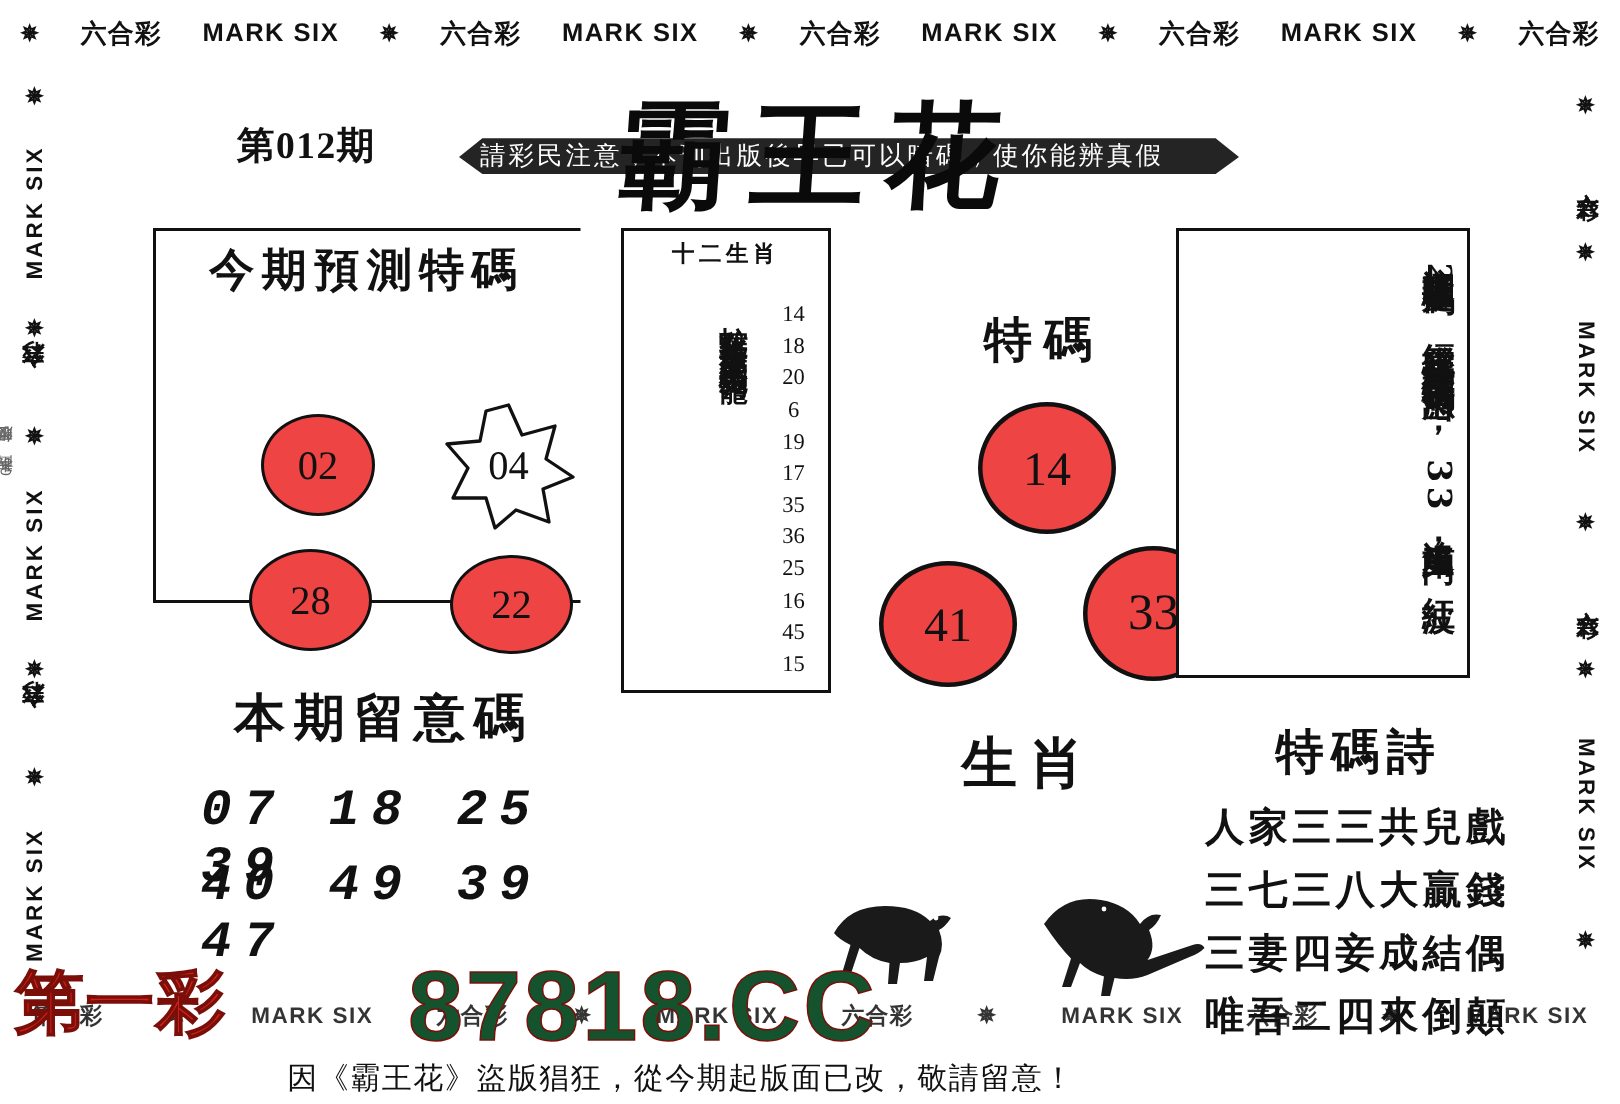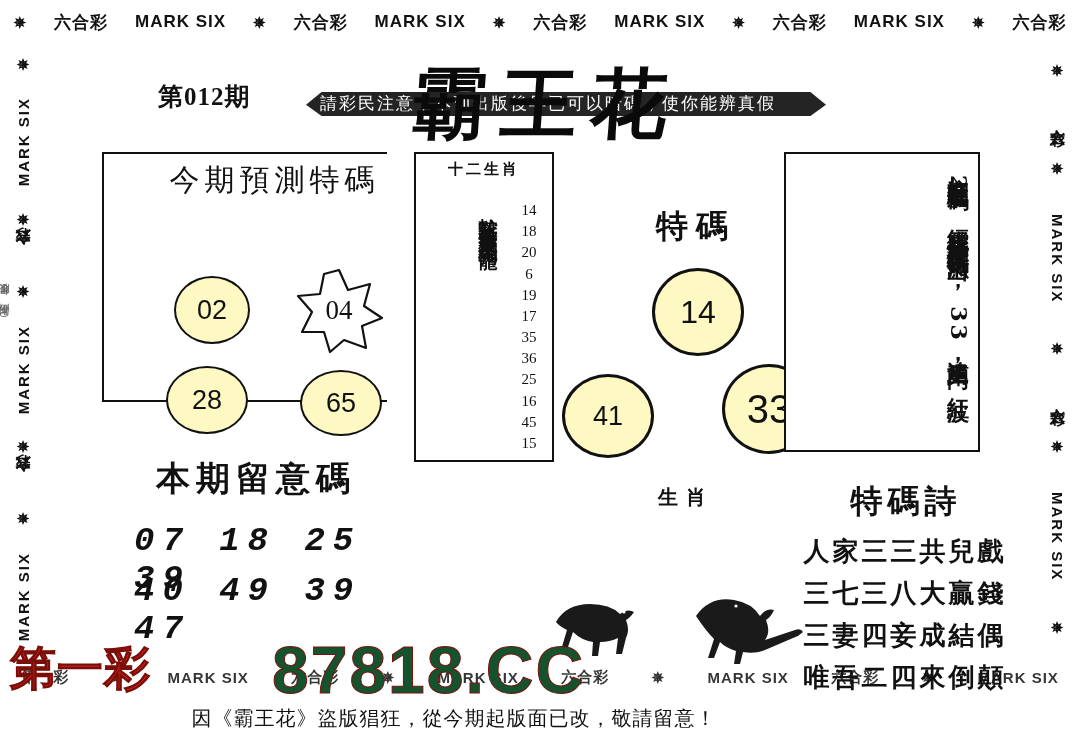--- a/index.html
+++ b/index.html
@@ -96,33 +96,32 @@
     border:2px solid #111;
     background:#fff;
     box-sizing:border-box;
   }
   .panel-pred{left:56px;top:108px;width:285px;height:250px;border-width:2px 0 2px 2px;}
   .panel-zodiac{left:368px;top:108px;width:140px;height:310px;}
   .panel-right{left:738px;top:108px;width:196px;height:300px;}
 
   .pred-title{
     position:absolute;left:56px;top:116px;width:285px;
-    text-align:center;font-size:30px;font-weight:normal;letter-spacing:5px;
-    font-family:"DejaVu Serif", serif;
-    padding-left:30px;
+    text-align:center;font-size:30px;font-weight:bold;letter-spacing:5px;
+    font-family:"DejaVu Serif", serif;
   }
 
   .ball{
     position:absolute;
     border:2.5px solid #111;
     border-radius:50%;
     display:flex;align-items:center;justify-content:center;
     font-size:27px;
-    font-family:Liberation Sans, sans-serif;
-    background:#fef9c3;
+    font-family:Liberation Serif, serif;
+    background:#ef4444;
   }
   .b-02{left:128px;top:232px;width:72px;height:64px;}
   .b-28{left:120px;top:322px;width:78px;height:64px;}
   .b-39{left:254px;top:326px;width:78px;height:62px;}
 
   .star{
     position:absolute;left:248px;top:222px;width:90px;height:88px;
   }
   .star svg{display:block;}
   .star span{
@@ -173,26 +172,26 @@
   }
 
   
   .sp-title{
     position:absolute;left:560px;top:118px;width:180px;
     text-align:center;font-size:32px;font-weight:bold;letter-spacing:8px;
     font-family:"DejaVu Serif", serif;
     margin-top:43px;
   }
   .ball-14{left:606px;top:224px;width:86px;height:82px;font-size:32px;border-width:3px;}
-  .ball-41{left:516px;top:330px;width:86px;height:78px;font-size:27px;border-width:3px;}
-  .ball-33{left:676px;top:320px;width:88px;height:84px;font-size:40px;border-width:3px;}
+  .ball-41{left:540px;top:330px;width:86px;height:78px;font-size:32px;border-width:3px;}
+  .ball-33{left:676px;top:320px;width:88px;height:84px;font-size:34px;border-width:3px;}
 
   .sx-title{
     position:absolute;left:560px;top:440px;width:160px;text-align:center;
-    font-size:20px;font-weight:bold;letter-spacing:8px;
+    font-size:37px;font-weight:bold;letter-spacing:8px;
     font-family:"DejaVu Serif", serif;
   }
 
   
   .rp-text{
     position:absolute;left:746px;top:116px;height:282px;width:182px;
     writing-mode:vertical-rl;
     font-size:22px;font-weight:bold;
     letter-spacing:3px;line-height:30px;
     font-family:"DejaVu Serif", serif;
@@ -322,21 +321,21 @@
     <div class="pred-title">今期預測特碼</div>
 
     <div class="ball b-02">02</div>
     <div class="star">
       <svg width="90" height="88" viewBox="0 0 90 88" aria-hidden="true">
         <polygon points="45,4 54,24 76,18 70,40 88,52 68,60 72,82 50,74 36,86 30,66 8,66 18,46 4,30 26,28 30,8" fill="#fff" stroke="#111" stroke-width="2.2" stroke-linejoin="round"></polygon>
       </svg>
       <span>04</span>
     </div>
     <div class="ball b-28">28</div>
-    <div class="ball b-39">65</div>
+    <div class="ball b-39">22</div>
 
     <div class="keep-title">本期留意碼</div>
     <div class="keep-row keep-row-1">07  18  25  39</div>
     <div class="keep-row keep-row-2">40  49  39  47</div>
 
     <div class="panel panel-zodiac"></div>
     <div class="z-title">十二生肖</div>
     <div class="z-body">
       <div class="z-nums">
         <span>14</span>

